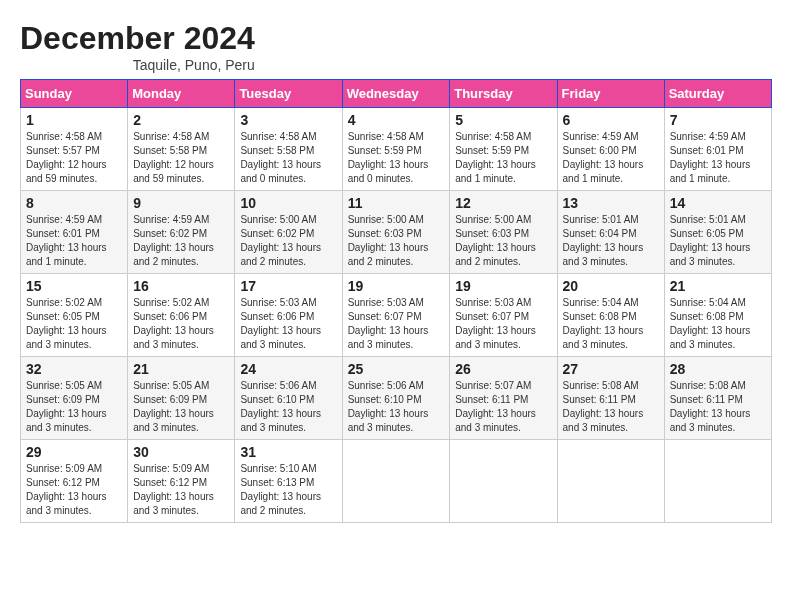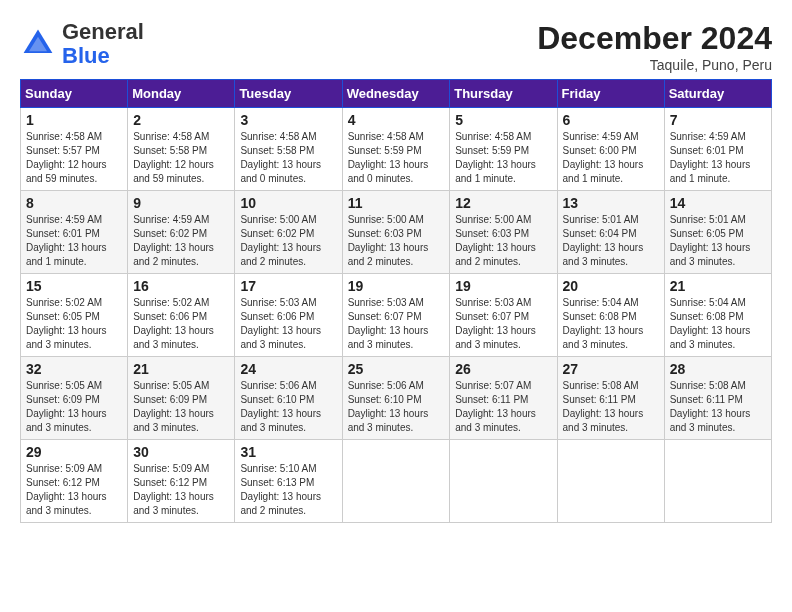--- a/index.html
+++ b/index.html
@@ -43,21 +43,21 @@
     .location {
       font-size: 14px;
       color: #444;
     }
     .calendar {
       width: 100%;
       border-collapse: collapse;
       font-size: 11px;
     }
     .calendar th {
-      background: #4c1d95;
+      background: #ec4899;
       color: #fff;
       padding: 6px 4px;
       text-align: left;
       font-size: 13px;
       font-weight: bold;
       border: 1px solid #1d4ed8;
     }
     .calendar td {
       border: 1px solid #ccc;
       vertical-align: top;
@@ -82,30 +82,20 @@
       line-height: 1.4;
     }
     .empty-cell {
       background: #f9f9f9;
     }
   </style>
 </head>
 <body>
 
 <div class="header-area">
-  <div class="logo">
-    <svg class="logo-icon" viewBox="0 0 40 40">
-      <polygon points="20,4 36,30 4,30" fill="#2563eb"></polygon>
-      <polygon points="20,12 30,28 10,28" fill="#fff" opacity="0.3"></polygon>
-    </svg>
-    <div class="logo-text">
-      <span class="general">General</span><br>
-      <span class="blue">Blue</span>
-    </div>
-  </div>
   <div class="title-area">
     <div class="month-title">December 2024</div>
     <div class="location">Taquile, Puno, Peru</div>
   </div>
 </div>
 
 <table class="calendar">
   <thead>
     <tr>
       <th>Sunday</th>

